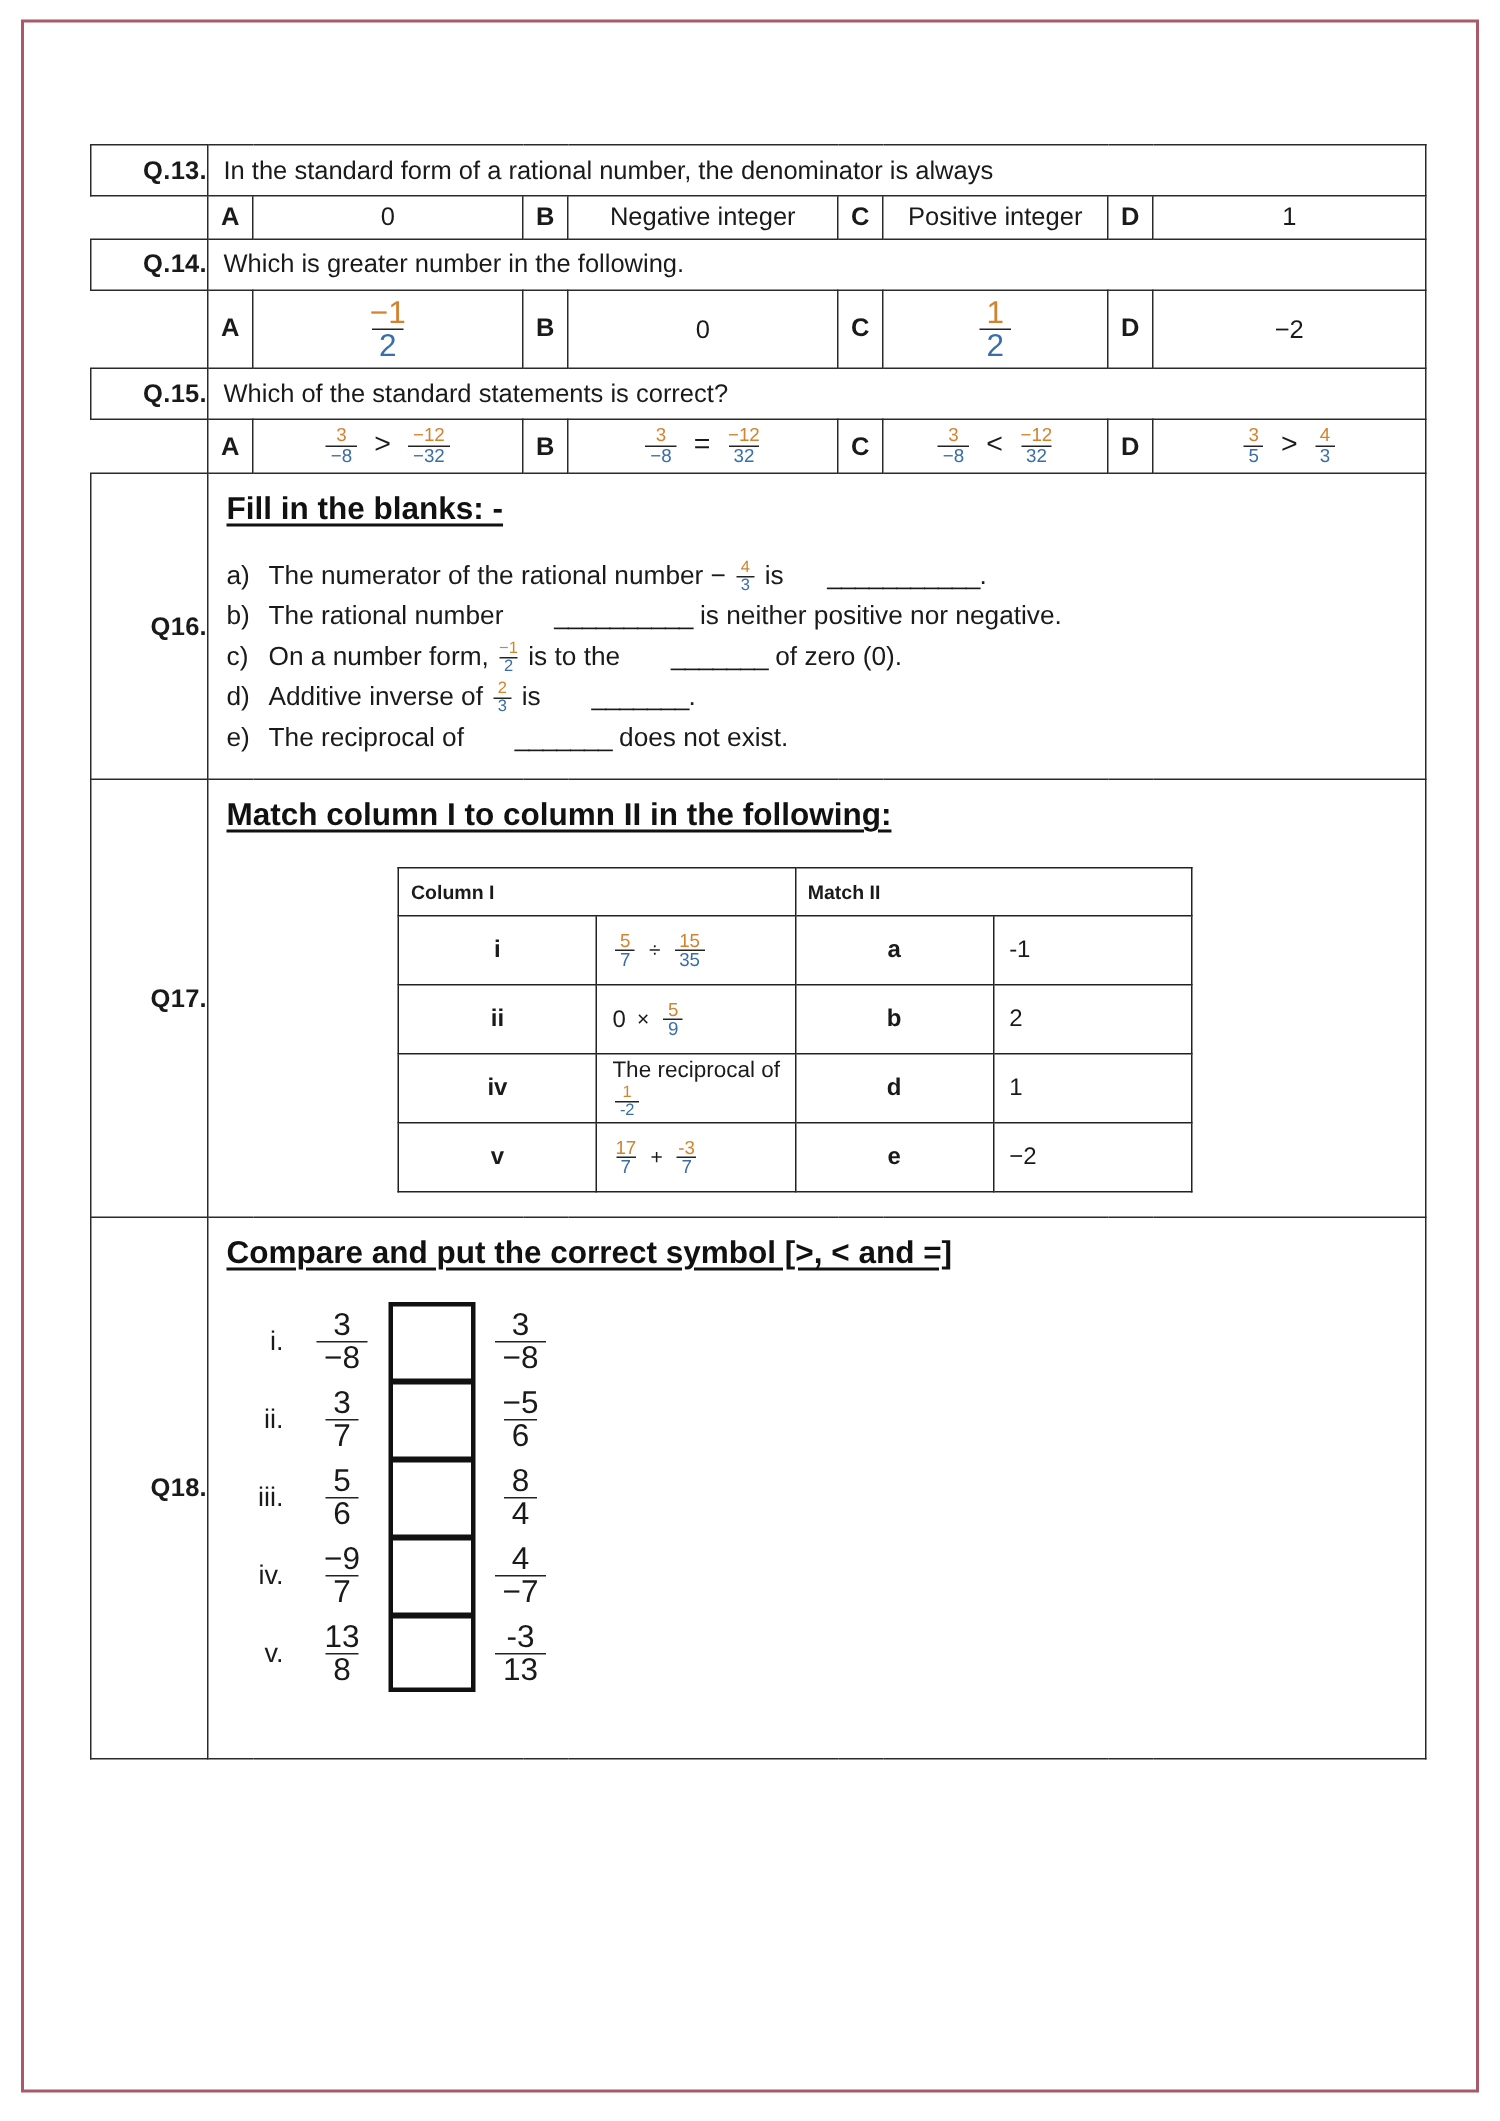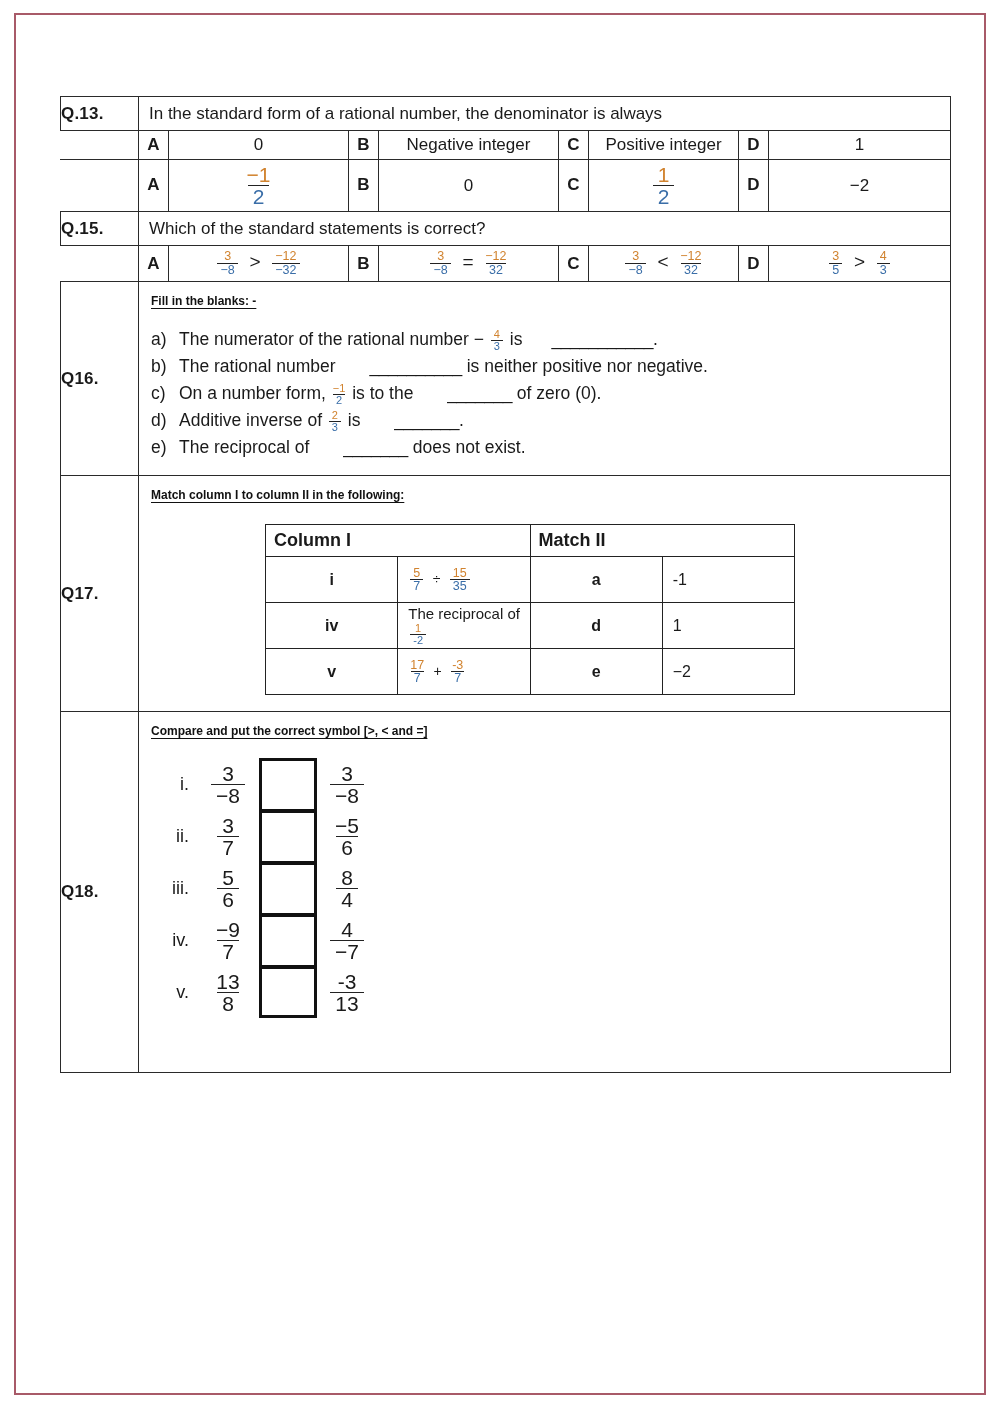--- a/index.html
+++ b/index.html
@@ -31,21 +31,21 @@
   }
   #worksheet td {
     border: 1.6px solid #2a2a2a;
     vertical-align: middle;
     font-size: 17px;
     color: #1a1a1a;
   }
 
   .qlabel {
     width: 78px;
-    text-align: left;
+    text-align: right;
     font-weight: bold;
     font-size: 18px;
     letter-spacing: .2px;
   }
   .qtext {
     padding: 5px 0 5px 10px;
     font-size: 17.5px;
     height: 34px;
     margin-top: 44px;
   }
@@ -83,21 +83,21 @@
   .frac.sm  { font-size: 12.5px; }
   .frac.xs  { font-size: 11px; }
 
   .op { margin: 0 5px; font-size: 19px; color: #1a1a1a; }
   .op.sm { font-size: 14px; margin: 0 3px; }
   .neg { color: #3a6ea8; }
 
   
   .sec-head {
     font-weight: bold;
-    font-size: 12px;
+    font-size: 21px;
     text-decoration: underline;
     text-underline-offset: 3px;
     color: #111;
   }
 
   
   #q16-body { padding: 12px 0 14px 12px; }
   #q16-list { list-style: none; margin-top: 18px; }
   #q16-list li {
     font-size: 17.5px;
@@ -121,21 +121,21 @@
   }
   #match-table td, #match-table th {
     border: 1.5px solid #222;
     font-size: 16px;
     color: #1a1a1a;
     height: 46px;
   }
   #match-table th {
     text-align: left;
     font-weight: bold;
-    font-size: 18px;
+    font-size: 13px;
     padding: 2px 0 2px 8px;
     height: 32px;
   }
   .mi-key  { width: 36px; text-align: center; font-weight: bold; font-size: 17px; }
   .mi-val  { width: 242px; padding-left: 10px; }
   .mii-key { width: 34px; text-align: center; font-weight: bold; font-size: 17px; }
   .mii-val { width: 218px; padding-left: 10px; font-size: 17px; }
 
   
   #q18-body { padding: 12px 0 10px 12px; height: 360px; position: relative; }
@@ -190,20 +190,24 @@
     <td class="optL">A</td>
     <td class="optV">0</td>
     <td class="optL">B</td>
     <td class="optV">Negative integer</td>
     <td class="optL">C</td>
     <td class="optV">Positive integer</td>
     <td class="optL">D</td>
     <td class="optV">1</td>
   </tr>
 
+  <tr>
+    <td class="qlabel">Q.14.</td>
+    <td class="qtext" colspan="8">Which is greater number in the following.</td>
+  </tr>
   <tr>
     <td class="w-blank"></td>
     <td class="optL">A</td>
     <td class="optV">
       <span class="frac big">
         <span class="num">−1</span>
         <span class="den">2</span>
       </span>
     </td>
     <td class="optL">B</td>
@@ -354,20 +358,33 @@
                 <span class="op sm">÷</span>
                 <span class="frac sm">
                   <span class="num">15</span>
                   <span class="den">35</span>
                 </span>
               </td>
               <td class="mii-key">a</td>
               <td class="mii-val">-1</td>
             </tr>
 
+            <tr>
+              <td class="mi-key">ii</td>
+              <td class="mi-val">
+                <span>0</span>
+                <span class="op sm">×</span>
+                <span class="frac sm">
+                  <span class="num">5</span>
+                  <span class="den">9</span>
+                </span>
+              </td>
+              <td class="mii-key">b</td>
+              <td class="mii-val">2</td>
+            </tr>
 
 
             <tr>
               <td class="mi-key">iv</td>
               <td class="mi-val">
                 <span style="font-size:15px">The reciprocal of </span>
                 <span class="frac xs">
                   <span class="num">1</span>
                   <span class="den">-2</span>
                 </span>

